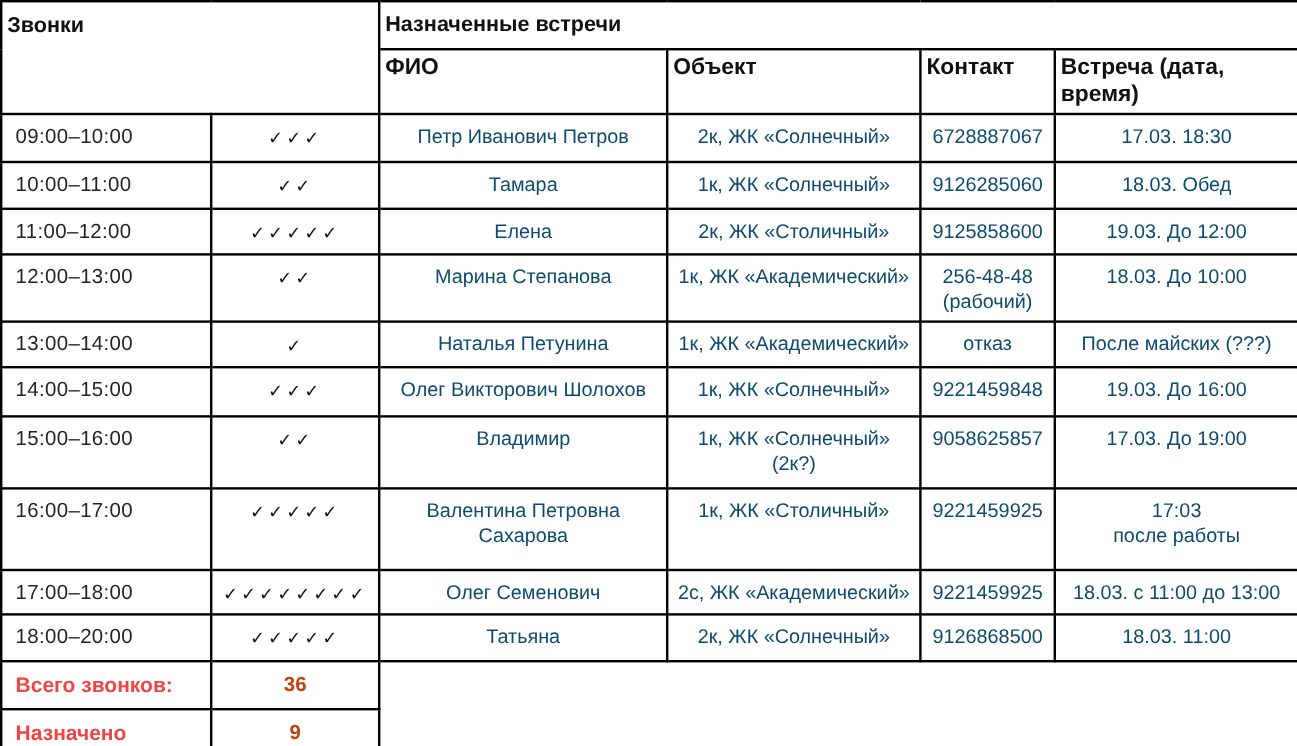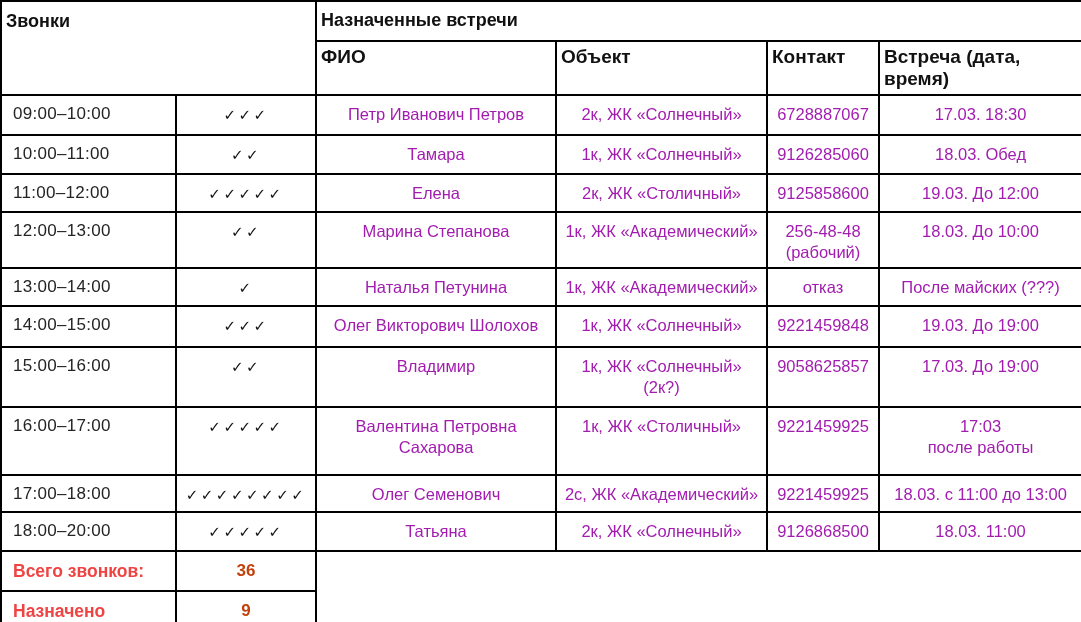--- a/index.html
+++ b/index.html
@@ -46,21 +46,21 @@
     text-align: center;
     font-weight: 700;
     font-size: 15px;
     letter-spacing: 2.5px;
     color: #111;
     padding-top: 10px;
   }
   td.c-name, td.c-object, td.c-contact, td.c-meeting {
     text-align: center;
     font-size: 16.5px;
-    color: #a21caf;
+    color: #0c4a6e;
     white-space: pre-line;
     line-height: 1.28;
   }
   
   tbody.data tr            { height: 39px; }
   tbody.data tr:nth-child(1)  { height: 40px; }
   tbody.data tr:nth-child(3)  { height: 38px; }
   tbody.data tr:nth-child(4)  { height: 47px; }
   tbody.data tr:nth-child(5)  { height: 38px; }
   tbody.data tr:nth-child(6)  { height: 41px; }
@@ -152,21 +152,21 @@
       <td class="c-object">1к, ЖК «Академический»</td>
       <td class="c-contact">отказ</td>
       <td class="c-meeting">После майских (???)</td>
     </tr>
     <tr>
       <td class="c-time">14:00–15:00</td>
       <td class="c-checks">✓✓✓</td>
       <td class="c-name">Олег Викторович Шолохов</td>
       <td class="c-object">1к, ЖК «Солнечный»</td>
       <td class="c-contact">9221459848</td>
-      <td class="c-meeting">19.03. До 19:00</td>
+      <td class="c-meeting">19.03. До 16:00</td>
     </tr>
     <tr>
       <td class="c-time">15:00–16:00</td>
       <td class="c-checks">✓✓</td>
       <td class="c-name">Владимир</td>
       <td class="c-object">1к, ЖК «Солнечный»
 (2к?)</td>
       <td class="c-contact">9058625857</td>
       <td class="c-meeting">17.03. До 19:00</td>
     </tr>

